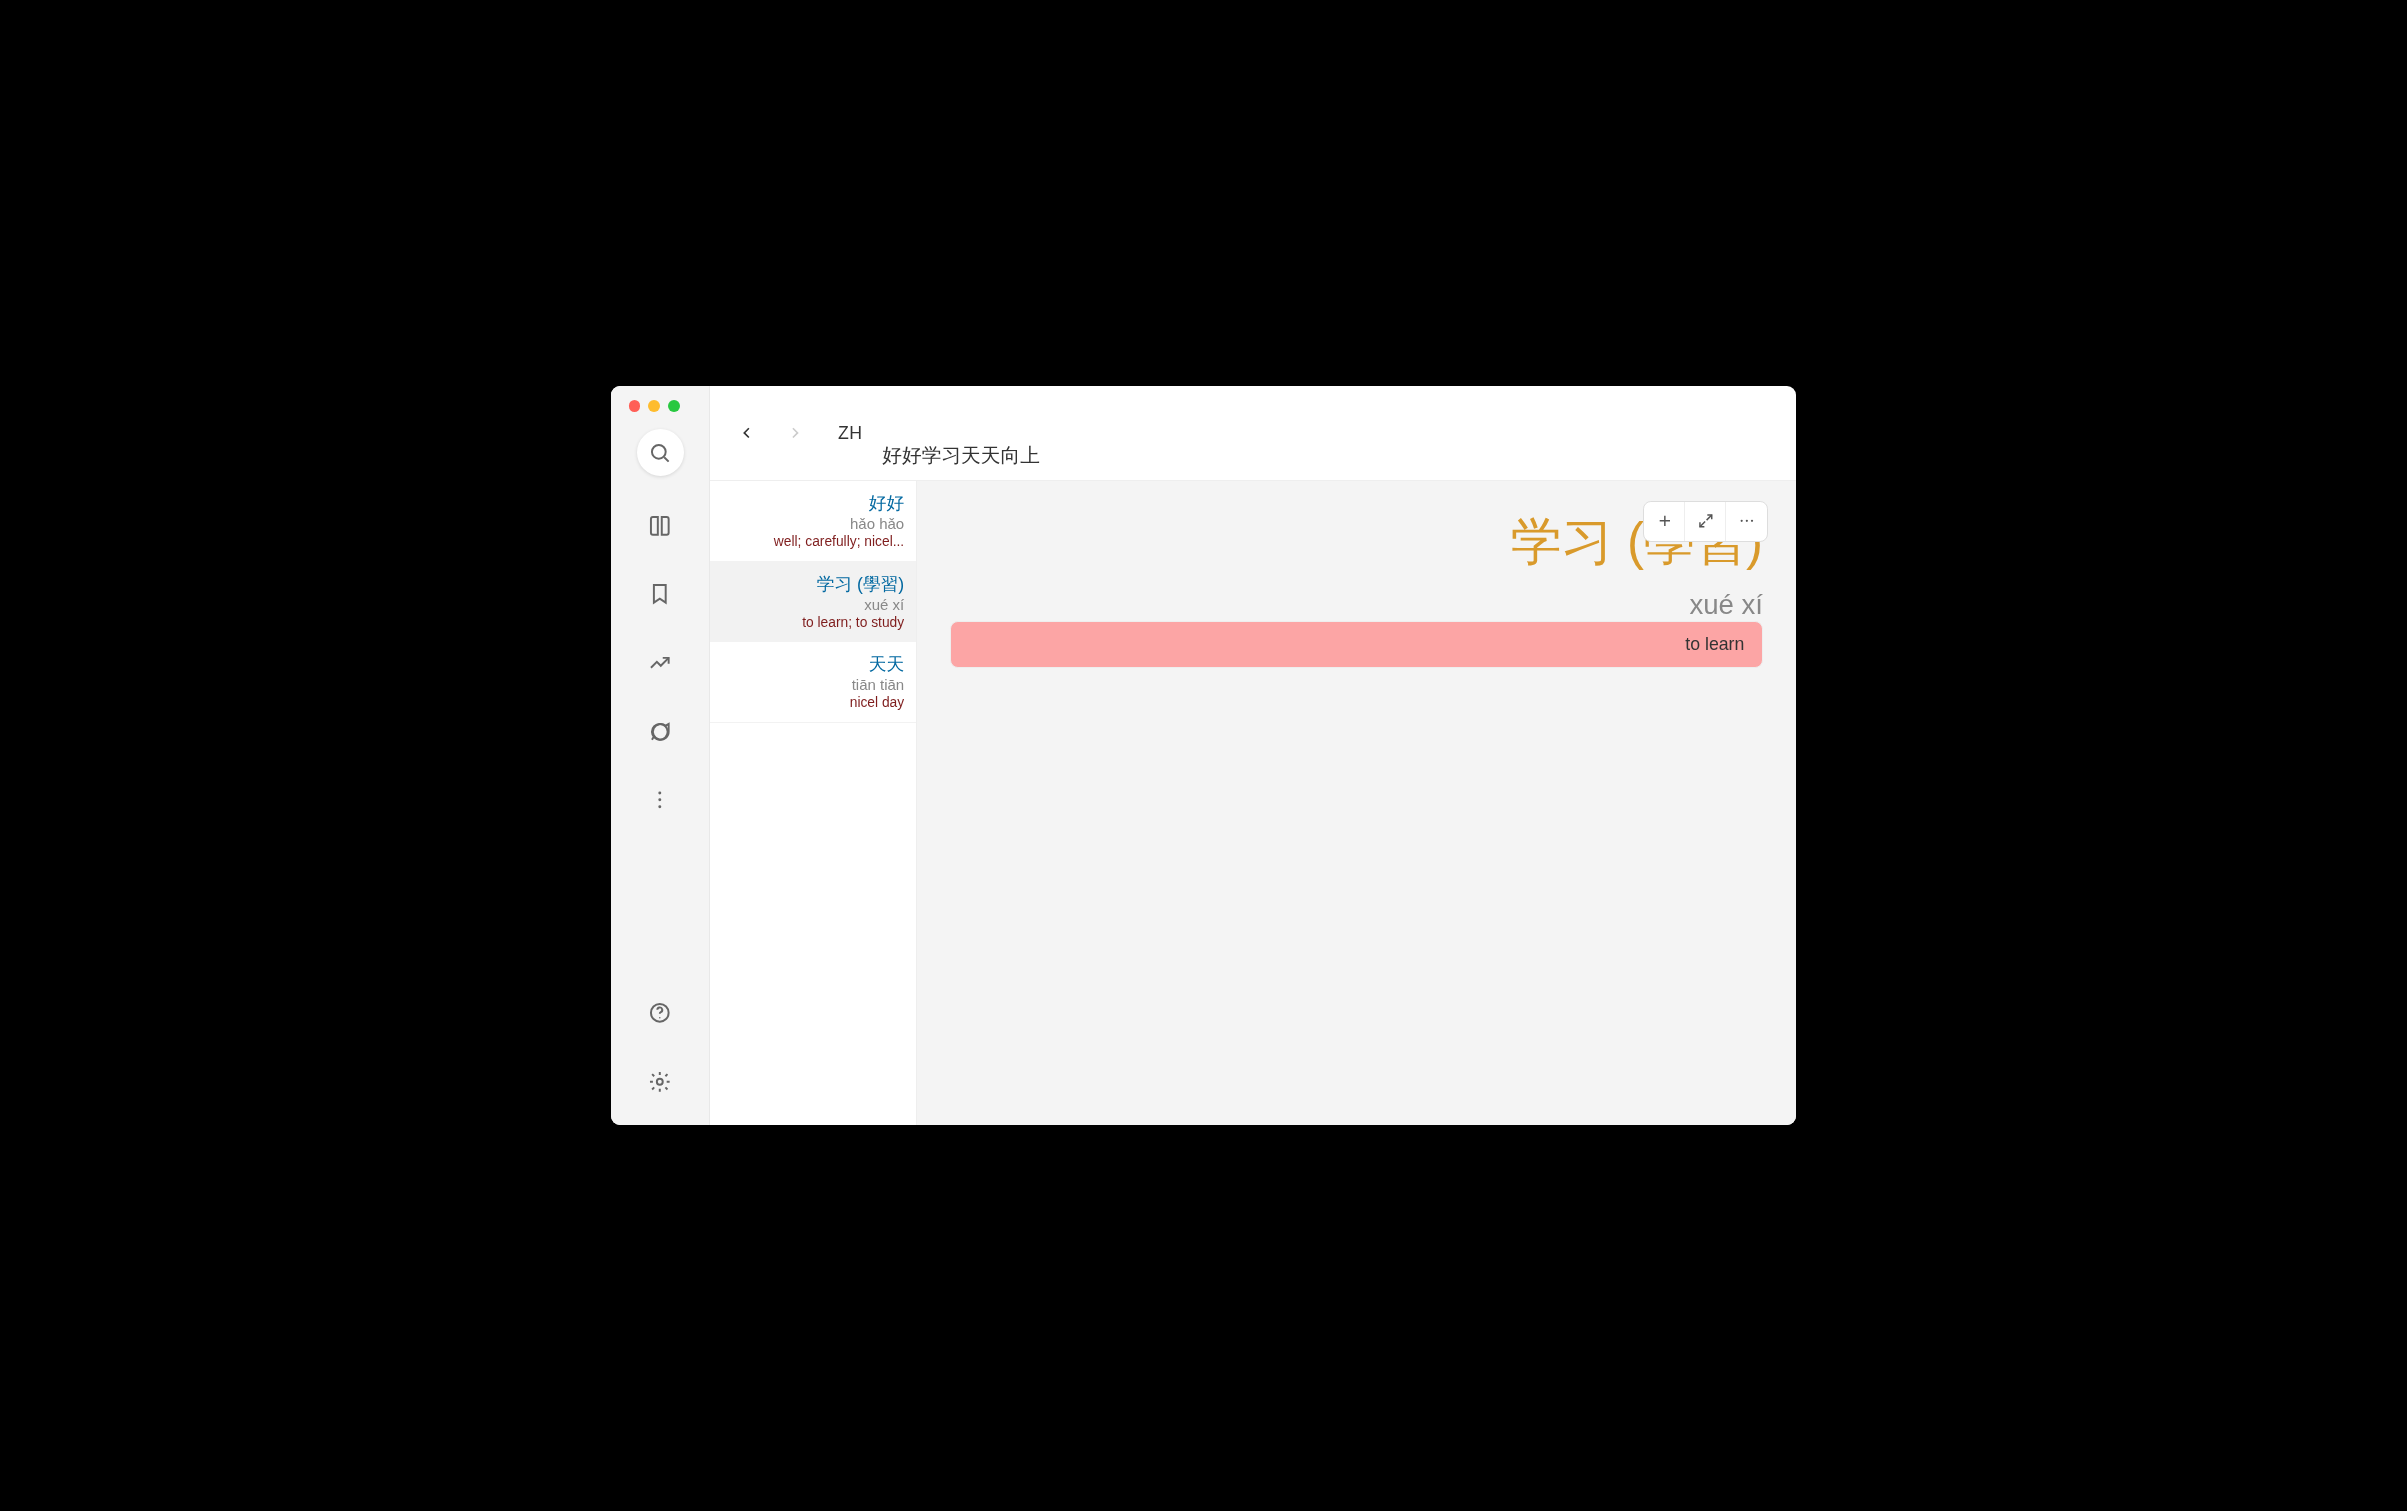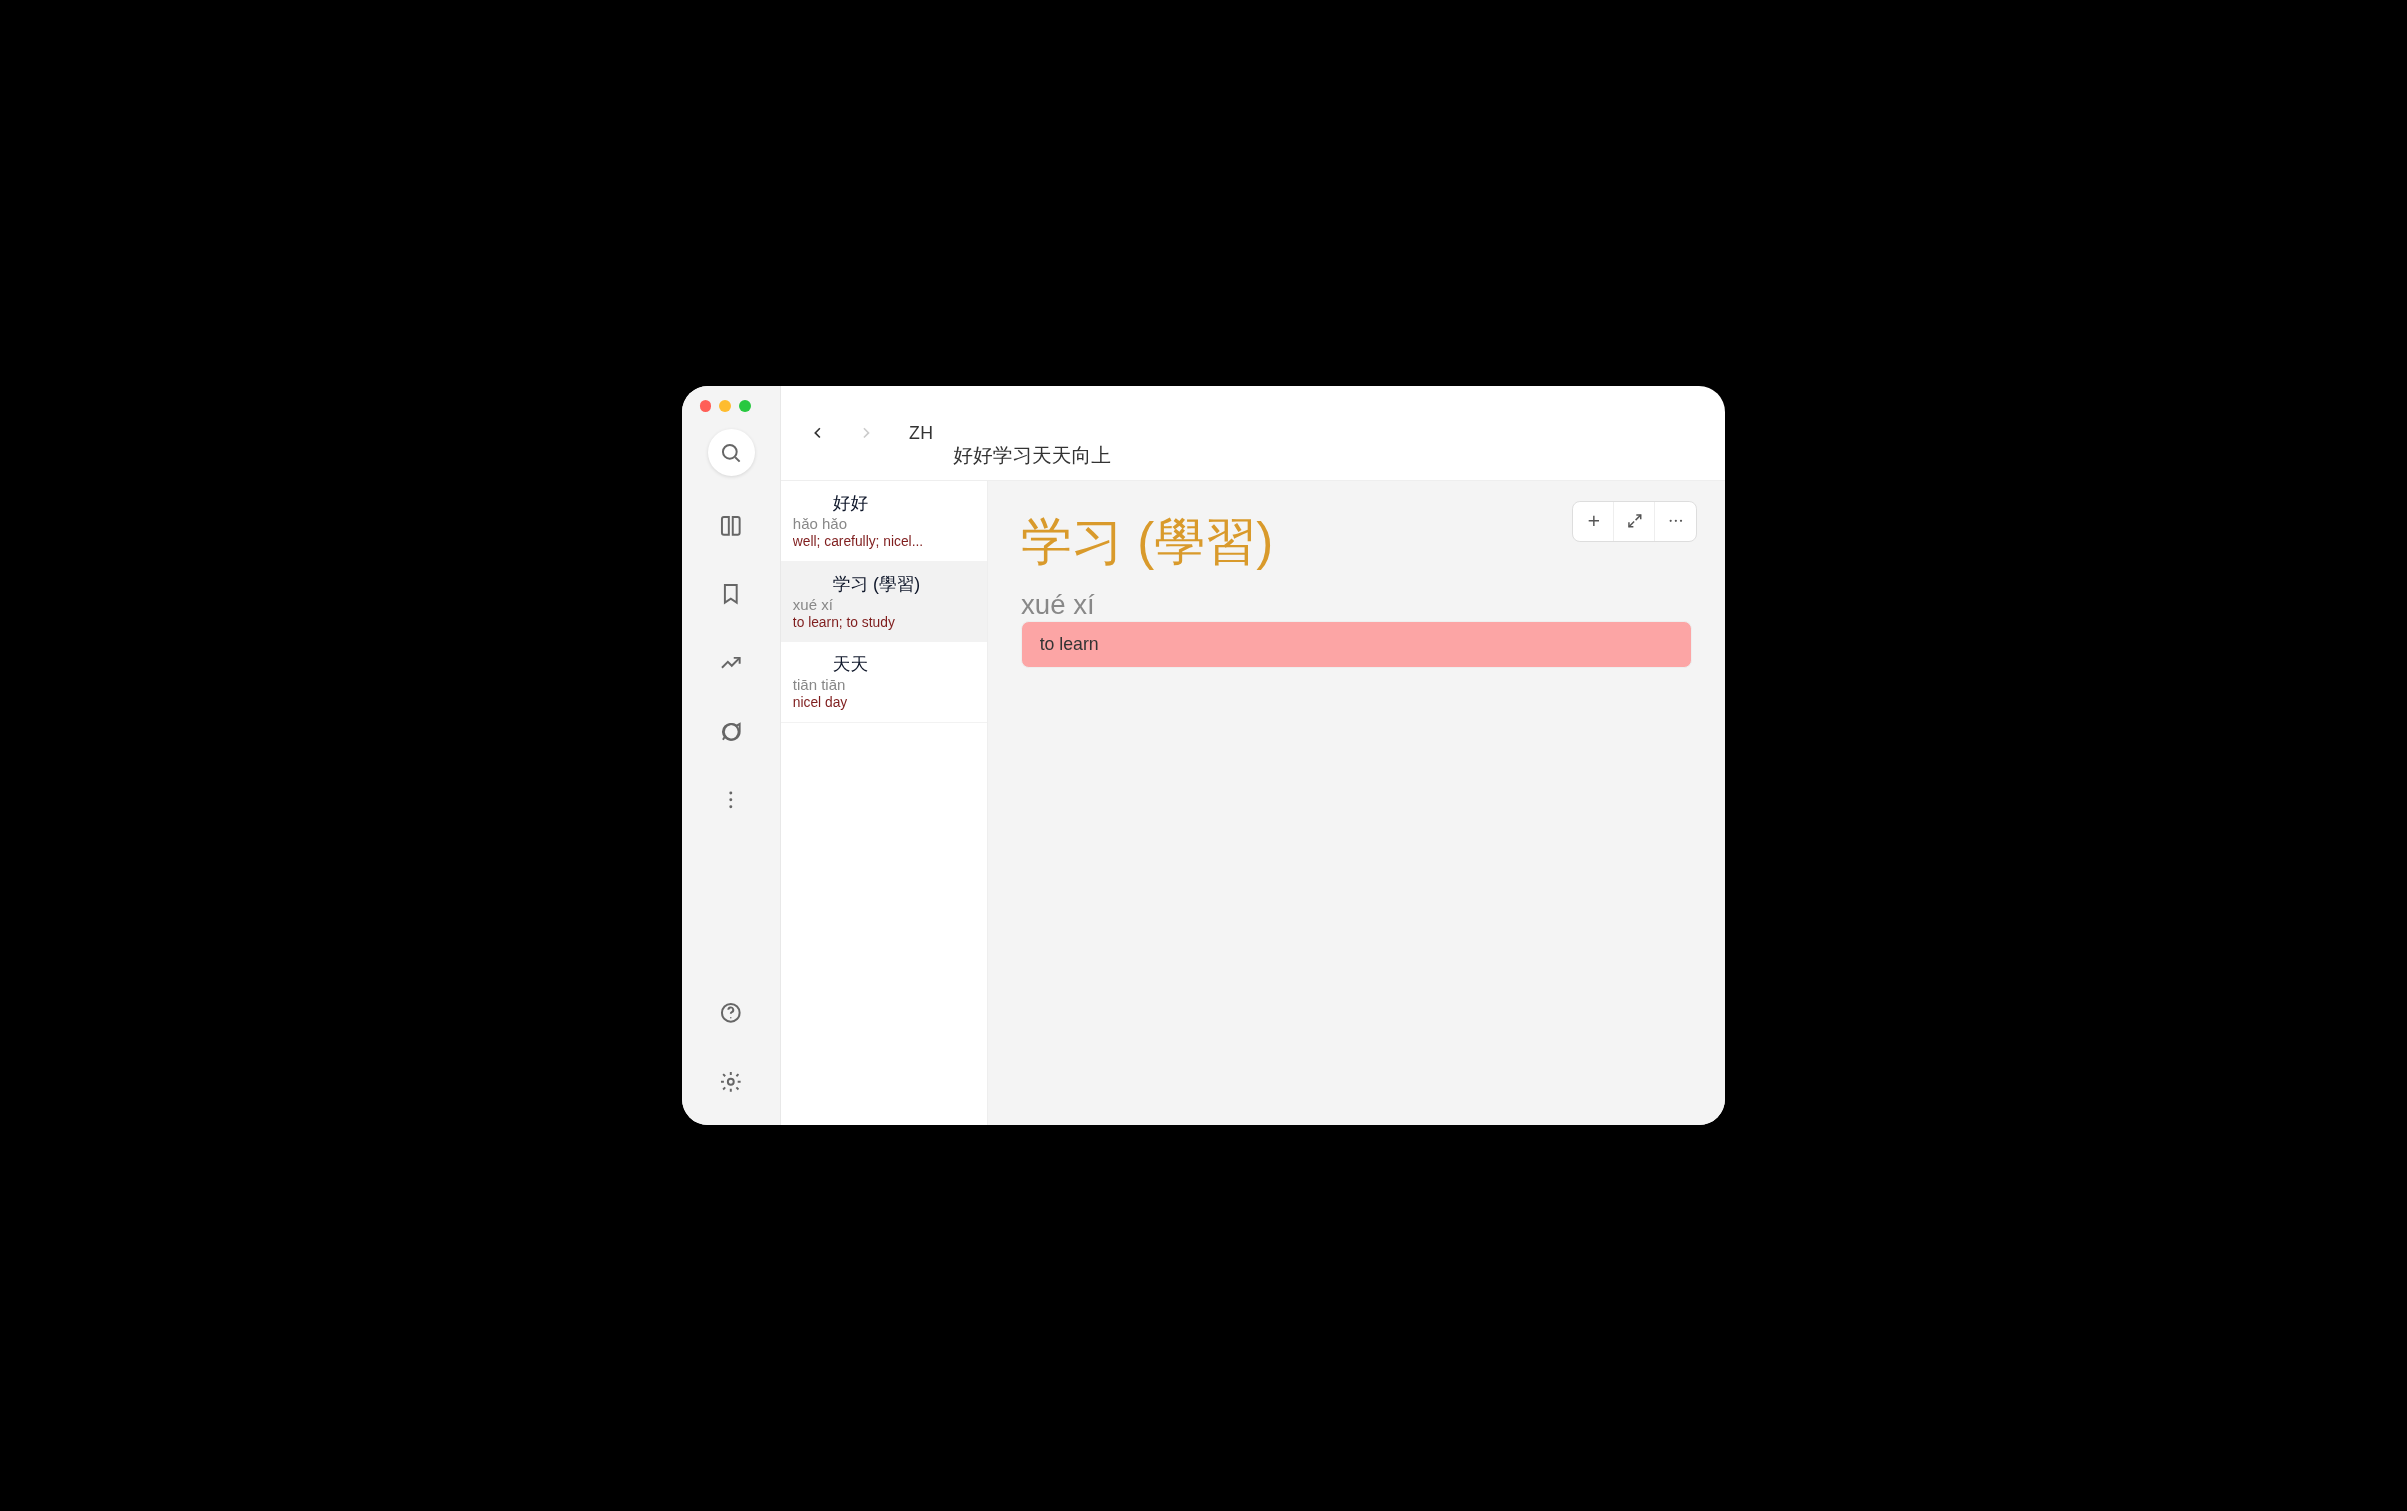--- a/index.html
+++ b/index.html
@@ -5,28 +5,29 @@
   * { box-sizing: border-box; margin: 0; padding: 0; }
   html, body { height: 100%; }
   body {
     background: #000;
     font-family: -apple-system, BlinkMacSystemFont, "Segoe UI", Helvetica, Arial, sans-serif;
     display: flex;
     align-items: center;
     justify-content: center;
   }
   .window {
-    width: 1043px;
+    width: 1185px;
     height: 739px;
     background: #fff;
-    border-radius: 26px;
+    border-radius: 9px;
     overflow: hidden;
     display: flex;
     flex-direction: column;
     box-shadow: 0 19.7px 59px rgba(0,0,0,0.5);
+    text-align: right;
   }
   .content {
     flex: 1;
     display: flex;
     min-height: 0;
   }
   
   .sidebar {
     width: 99px;
     background: #f4f4f4;
@@ -113,21 +114,21 @@
   }
   .word-item {
     padding: 9.9px 11.8px 11.8px 11.8px;
     border-bottom: 1px solid #f2f2f2;
     cursor:pointer;
   }
   .word-item.selected {
     background:#f2f2f2;
   }
   .word-item .hanzi {
-    font-size: 17.7px; color:#0f172a;margin-left:40px;
+    font-size: 17.7px; color:#0369a1;margin-left:40px;
   }
   .word-item .pinyin {
     font-size: 15px; color:#888; margin-top:0;
   }
   .word-item .gloss {
     font-size: 13.8px; color:#7f1d1d; margin-top:2px;
     white-space: nowrap; overflow:hidden; text-overflow: ellipsis;
   }
   
   .detail {

